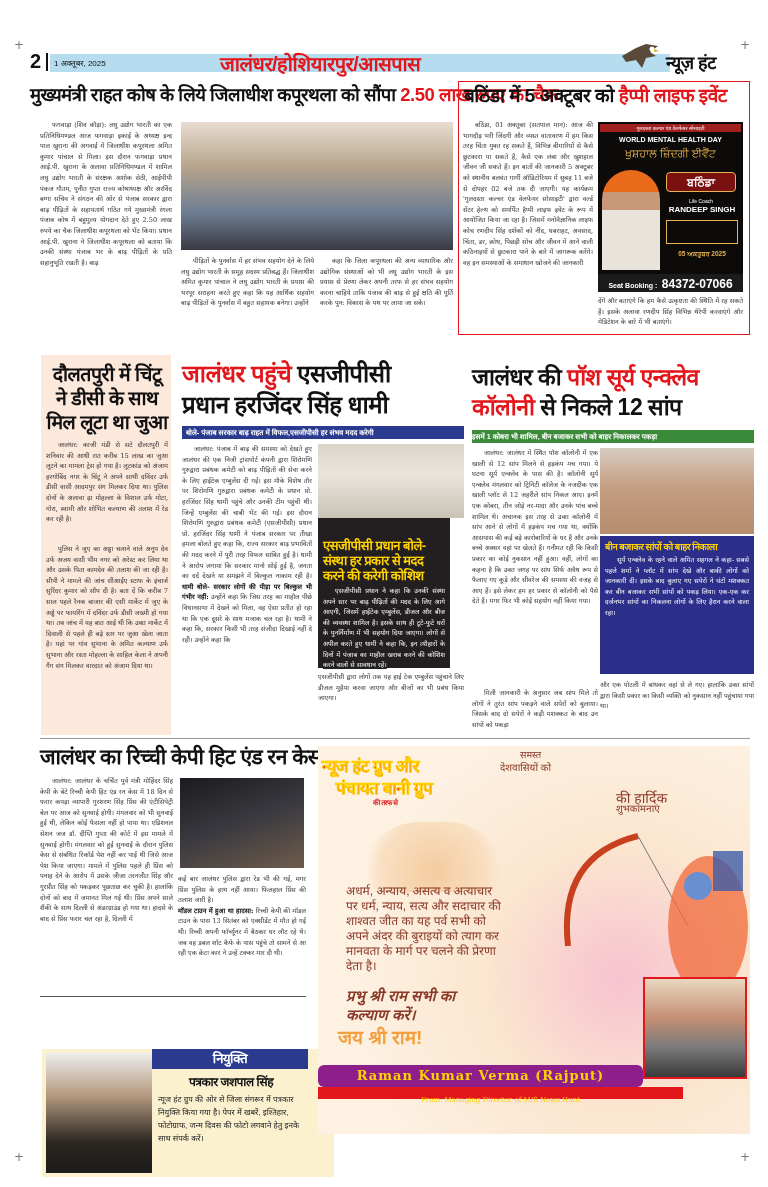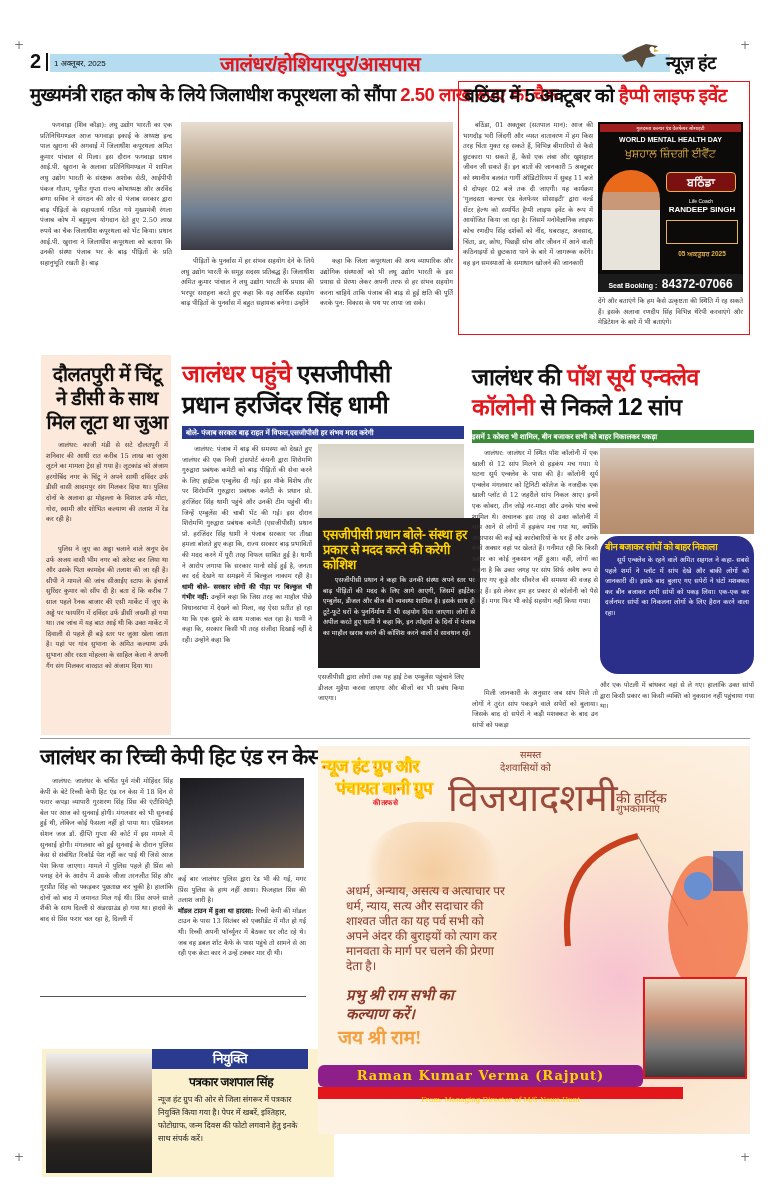--- a/index.html
+++ b/index.html
@@ -1,20 +1,20 @@
 <!DOCTYPE html>
 <html><head>
 <meta charset="utf-8">
 <style>
   * { box-sizing: border-box; margin: 0; padding: 0; }
   body { width: 768px; height: 1187px; background: #fff; position: relative; overflow: hidden; font-family: "DejaVu Serif", serif; color: #222; }
   .abs { position: absolute; }
   .body-text { font-size: 6.6px; line-height: 10.6px; text-align: justify; color: #333; text-indent: 12px; }
   .body-text b { color: #111; }
-  .sans { font-family: Liberation Serif, serif; }
+  .sans { font-family: Liberation Sans, sans-serif; }
   .cond { font-family: "Liberation Sans", sans-serif; font-weight: bold; letter-spacing: -0.5px; }
   .red { color: #e3161c; }
   .photo { background: linear-gradient(135deg, #8d8070 0%, #c9b9a4 40%, #6f6457 100%); }
   .crop-mark { position: absolute; font-family: "DejaVu Sans", sans-serif; font-size: 12px; color: #777; }
   .hrule { position: absolute; height: 1px; background: #999; }
 </style>
 </head>
 <body>
 
 <span class="crop-mark" style="left:14px;top:38px;">+</span>
@@ -80,39 +80,39 @@
 </div>
 <div class="abs" style="left:182px;top:426px;width:282px;height:13px;background:#2a3a8f;color:#fff;font:bold 7.2px/13px 'Liberation Sans',sans-serif;padding-left:4px;white-space:nowrap;overflow:hidden;">
   <span>बोले- पंजाब सरकार बाढ़ राहत में विफल,एसजीपीसी हर संभव मदद करेगी</span>
 </div>
 <div class="abs body-text" style="left:182px;top:444px;width:130px;">
   <span>जालंधर: पंजाब में बाढ़ की समस्या को देखते हुए जालंधर की एक निजी ट्रांसपोर्ट कंपनी द्वारा शिरोमणि गुरुद्वारा प्रबंधक कमेटी को बाढ़ पीड़ितों की सेवा करने के लिए हाईटेक एम्बुलेंस दी गई। इस मौके विशेष तौर पर शिरोमणि गुरुद्वारा प्रबंधक कमेटी के प्रधान प्रो. हरजिंदर सिंह धामी पहुंचे और उनकी टीम पहुंची थी। जिन्हें एम्बुलेंस की चाबी भेंट की गई। इस दौरान शिरोमणि गुरुद्वारा प्रबंधक कमेटी (एसजीपीसी) प्रधान प्रो. हरजिंदर सिंह धामी ने पंजाब सरकार पर तीखा हमला बोलते हुए कहा कि, राज्य सरकार बाढ़ प्रभावितों की मदद करने में पूरी तरह विफल साबित हुई है। धामी ने आरोप लगाया कि सरकार मानो सोई हुई है, जनता का दर्द देखने या समझने में बिल्कुल नाकाम रही है।</span>
   <b>धामी बोले- सरकार लोगों की पीड़ा पर बिल्कुल भी गंभीर नहीं:</b>
   <span>उन्होंने कहा कि जिस तरह का माहौल पीछे विधानसभा में देखने को मिला, वह ऐसा प्रतीत हो रहा था कि एक दूसरे के साथ मजाक चल रहा है। धामी ने कहा कि, सरकार किसी भी तरह संजीदा दिखाई नहीं दे रही। उन्होंने कहा कि</span>
 </div>
 <div class="abs photo" style="left:318px;top:444px;width:146px;height:74px;background:linear-gradient(180deg,#d9d4c8 0%,#eae6dc 40%,#c8c3b6 100%);"></div>
-<div class="abs" style="left:318px;top:518px;width:162px;height:150px;background:#231f20;padding:9px 5px;text-decoration:underline;">
+<div class="abs" style="left:318px;top:518px;width:132px;height:150px;background:#231f20;padding:20px 5px;text-decoration:underline;">
   <div class="cond" style="color:#ffd200;font-size:13px;line-height:15px;">एसजीपीसी प्रधान बोले- संस्था हर प्रकार से मदद करने की करेगी कोशिश</div>
   <div class="body-text" style="color:#fff;margin-top:3px;">एसजीपीसी प्रधान ने कहा कि उनकी संस्था अपने स्तर पर बाढ़ पीड़ितों की मदद के लिए आगे आएगी, जिसमें हाईटेक एम्बुलेंस, डीजल और बीज की व्यवस्था शामिल है। इसके साथ ही टूटे-फूटे घरों के पुनर्निर्माण में भी सहयोग दिया जाएगा। लोगों से अपील करते हुए धामी ने कहा कि, इन त्यौहारों के दिनों में पंजाब का माहौल खराब करने की कोशिश करने वालों से सावधान रहें।</div>
 </div>
 <div class="abs body-text" style="left:318px;top:672px;width:146px;text-indent:0;">एसजीपीसी द्वारा लोगों तक यह हाई टेक एम्बुलेंस पहुंचाने लिए डीजल मुहैया करवा जाएगा और बीजों का भी प्रबंध किया जाएगा।</div>
 
 <div class="abs cond" style="left:472px;top:362px;width:290px;font-size:23px;line-height:30px;color:#111;white-space:nowrap;">
   <span>जालंधर की</span>
   <span class="red">पॉश सूर्य एन्क्लेव</span><br>
   <span class="red">कॉलोनी</span>
   <span>से निकले 12 सांप</span>
 </div>
 <div class="abs" style="left:472px;top:430px;width:282px;height:13px;background:#3b8a3a;color:#fff;font:bold 7.2px/13px 'Liberation Sans',sans-serif;white-space:nowrap;overflow:hidden;">
   <span>इसमें 1 कोबरा भी शामिल, बीन बजाकर सभी को बाहर निकालकर पकड़ा</span>
 </div>
 <div class="abs body-text" style="left:472px;top:448px;width:126px;">जालंधर: जालंधर में स्थित पॉश कॉलोनी में एक खाली से 12 सांप मिलने से हड़कंप मच गया। ये घटना सूर्य एन्क्लेव के पास की है। कॉलोनी सूर्य एन्क्लेव मंगलवार को ट्रिनिटी कॉलेज के नजदीक एक खाली प्लॉट से 12 जहरीले सांप निकल आए। इनमें एक कोबरा, तीन जोड़े नर-मादा और उनके पांच बच्चे शामिल थे। अचानक इस तरह से उक्त कॉलोनी में सांप आने से लोगों में हड़कंप मच गया था, क्योंकि आसपास की कई बड़े कारोबारियों के घर हैं और उनके बच्चे अक्सर वहां पर खेलते हैं। गनीमत रही कि किसी प्रकार का कोई नुकसान नहीं हुआ। वहीं, लोगों का कहना है कि उक्त जगह पर सांप सिर्फ अवैध रूप से फैलाए गए कूड़े और सीवरेज की समस्या की वजह से आए हैं। इसे लेकर हम हर प्रकार से कॉलोनी को पैसे देते हैं। मगर फिर भी कोई सहयोग नहीं किया गया।</div>
 <div class="abs body-text" style="left:472px;top:688px;width:126px;">मिली जानकारी के अनुसार जब सांप मिले तो लोगों ने तुरंत सांप पकड़ने वाले सपेरों को बुलाया। जिसके बाद दो सपेरों ने कड़ी मशक्कत के बाद उन सांपों को पकड़ा</div>
 <div class="abs photo" style="left:600px;top:448px;width:154px;height:86px;background:linear-gradient(180deg,#d8ccc0 0%,#c49e82 45%,#b58d6e 100%);"></div>
-<div class="abs" style="left:600px;top:536px;width:154px;height:138px;background:#2b2f8a;padding:5px 5px;border-radius:18px;">
+<div class="abs" style="left:600px;top:536px;width:154px;height:138px;background:#2b2f8a;padding:5px 5px;">
   <div class="cond" style="color:#ffd200;font-size:9.5px;line-height:12px;">बीन बजाकर सांपों को बाहर निकाला</div>
   <div class="body-text" style="color:#fff;margin-top:2px;">सूर्य एन्क्लेव के रहने वाले अमित सहगल ने कहा- सबसे पहले शर्मा ने प्लॉट में सांप देखे और बाकी लोगों को जानकारी दी। इसके बाद बुलाए गए सपेरों ने घंटों मशक्कत कर बीन बजाकर सभी सांपों को पकड़ लिया। एक-एक कर दर्जनभर सांपों का निकलना लोगों के लिए हैरान करने वाला रहा।</div>
 </div>
 <div class="abs body-text" style="left:600px;top:680px;width:154px;text-indent:0;">और एक पोटली में बांधकर वहां से ले गए। हालांकि उक्त सांपों द्वारा किसी प्रकार का किसी व्यक्ति को नुकसान नहीं पहुंचाया गया था।</div>
 
 <div class="hrule" style="left:40px;top:738px;width:710px;"></div>
 
 <div class="abs cond" style="left:40px;top:744px;width:268px;font-size:21px;line-height:26px;white-space:nowrap;color:#111;">जालंधर का रिच्ची केपी हिट एंड रन केस</div>
 <div class="abs body-text" style="left:40px;top:776px;width:133px;">जालंधर: जालंधर के चर्चित पूर्व मंत्री मोहिंदर सिंह केपी के बेटे रिच्ची केपी हिट एंड रन केस में 18 दिन से फरार कपड़ा व्यापारी गुरशरण सिंह प्रिंस की एंटीसिपेट्री बेल पर आज को सुनवाई होगी। मंगलवार को भी सुनवाई हुई थी, लेकिन कोई फैसला नहीं हो पाया था। एडिशनल सेशन जज डॉ. दीप्ति गुप्ता की कोर्ट में इस मामले में सुनवाई होगी। मंगलवार को हुई सुनवाई के दौरान पुलिस केस से संबंधित रिकॉर्ड पेश नहीं कर पाई थी जिसे आज पेश किया जाएगा। मामले में पुलिस पहले ही प्रिंस को पनाह देने के आरोप में उसके जीजा तरनजीत सिंह और गुरप्रीत सिंह को पकड़कर पूछताछ कर चुकी है। हालांकि दोनों को बाद में जमानत मिल गई थी। प्रिंस अपने साले शैंकी के साथ दिल्ली से अंडरग्राउंड हो गया था। हादसे के बाद से प्रिंस फरार चल रहा है, दिल्ली में</div>
 <div class="abs photo" style="left:180px;top:778px;width:124px;height:90px;background:linear-gradient(160deg,#1a1a1f 0%,#3b3a40 50%,#6e5c4c 100%);"></div>
@@ -129,21 +129,20 @@
   <div class="abs cond" style="left:114px;top:24px;width:150px;font-size:12px;text-align:center;color:#111;">पत्रकार जशपाल सिंह</div>
   <div class="abs sans" style="left:116px;top:44px;width:148px;font-size:8px;line-height:13px;color:#222;">न्यूज हंट ग्रुप की ओर से जिला संगरूर में पत्रकार नियुक्ति किया गया है। पेपर में खबरें, इश्तिहार, फोटोग्राफ, जन्म दिवस की फोटो लगवाने हेतु इनके साथ संपर्क करें।</div>
 </div>
 
 <div class="abs" style="left:318px;top:746px;width:432px;height:388px;background:radial-gradient(circle at 70% 60%,#f7c2d0 0%,#fbe6cf 35%,#fdf1e2 70%);overflow:hidden;">
   <div class="abs cond" style="left:4px;top:8px;font-size:17px;color:#e3161c;-webkit-text-stroke:0.5px #ffd200;">न्यूज हंट ग्रुप और</div>
   <div class="abs cond" style="left:18px;top:30px;font-size:17px;color:#e3161c;-webkit-text-stroke:0.5px #ffd200;">पंचायत बानी ग्रुप</div>
   <div class="abs cond" style="left:55px;top:52px;font-size:7px;color:#e3161c;">की तरफ से</div>
   <div class="abs sans" style="left:202px;top:2px;font-size:9.5px;color:#8b3a2a;">समस्त</div>
   <div class="abs sans" style="left:182px;top:14px;font-size:10px;color:#8b3a2a;">देशवासियों को</div>
-  <div class="abs sans" style="left:130px;top:24px;font-size:38px;color:#9b4a3a;font-weight:normal;">विजयादशमी</div>
   <div class="abs sans" style="left:298px;top:42px;font-size:14px;color:#8b3a2a;">की हार्दिक</div>
   <div class="abs sans" style="left:298px;top:55px;font-size:10px;color:#8b3a2a;">शुभकामनाएं</div>
   <div class="abs" style="left:40px;top:76px;width:150px;height:70px;border-radius:70px 70px 10px 10px;background:radial-gradient(circle at 50% 70%,#f2c490 0%,#f8dcbc 60%,transparent 75%);opacity:0.8;"></div>
   <div class="abs" style="left:200px;top:70px;width:230px;height:200px;">
     <svg width="230" height="200" viewBox="0 0 230 200">
         <path d="M50 130 Q40 40 120 20" stroke="#c8401e" stroke-width="6" fill="none"></path>
         <line x1="120" y1="20" x2="170" y2="110" stroke="#777" stroke-width="1"></line>
         <ellipse cx="190" cy="110" rx="40" ry="70" fill="#f06a3a" opacity="0.75"></ellipse>
         <circle cx="180" cy="70" r="14" fill="#6a8fd0"></circle>
         <rect x="195" y="35" width="30" height="40" fill="#3e5ca8" opacity="0.8"></rect>

